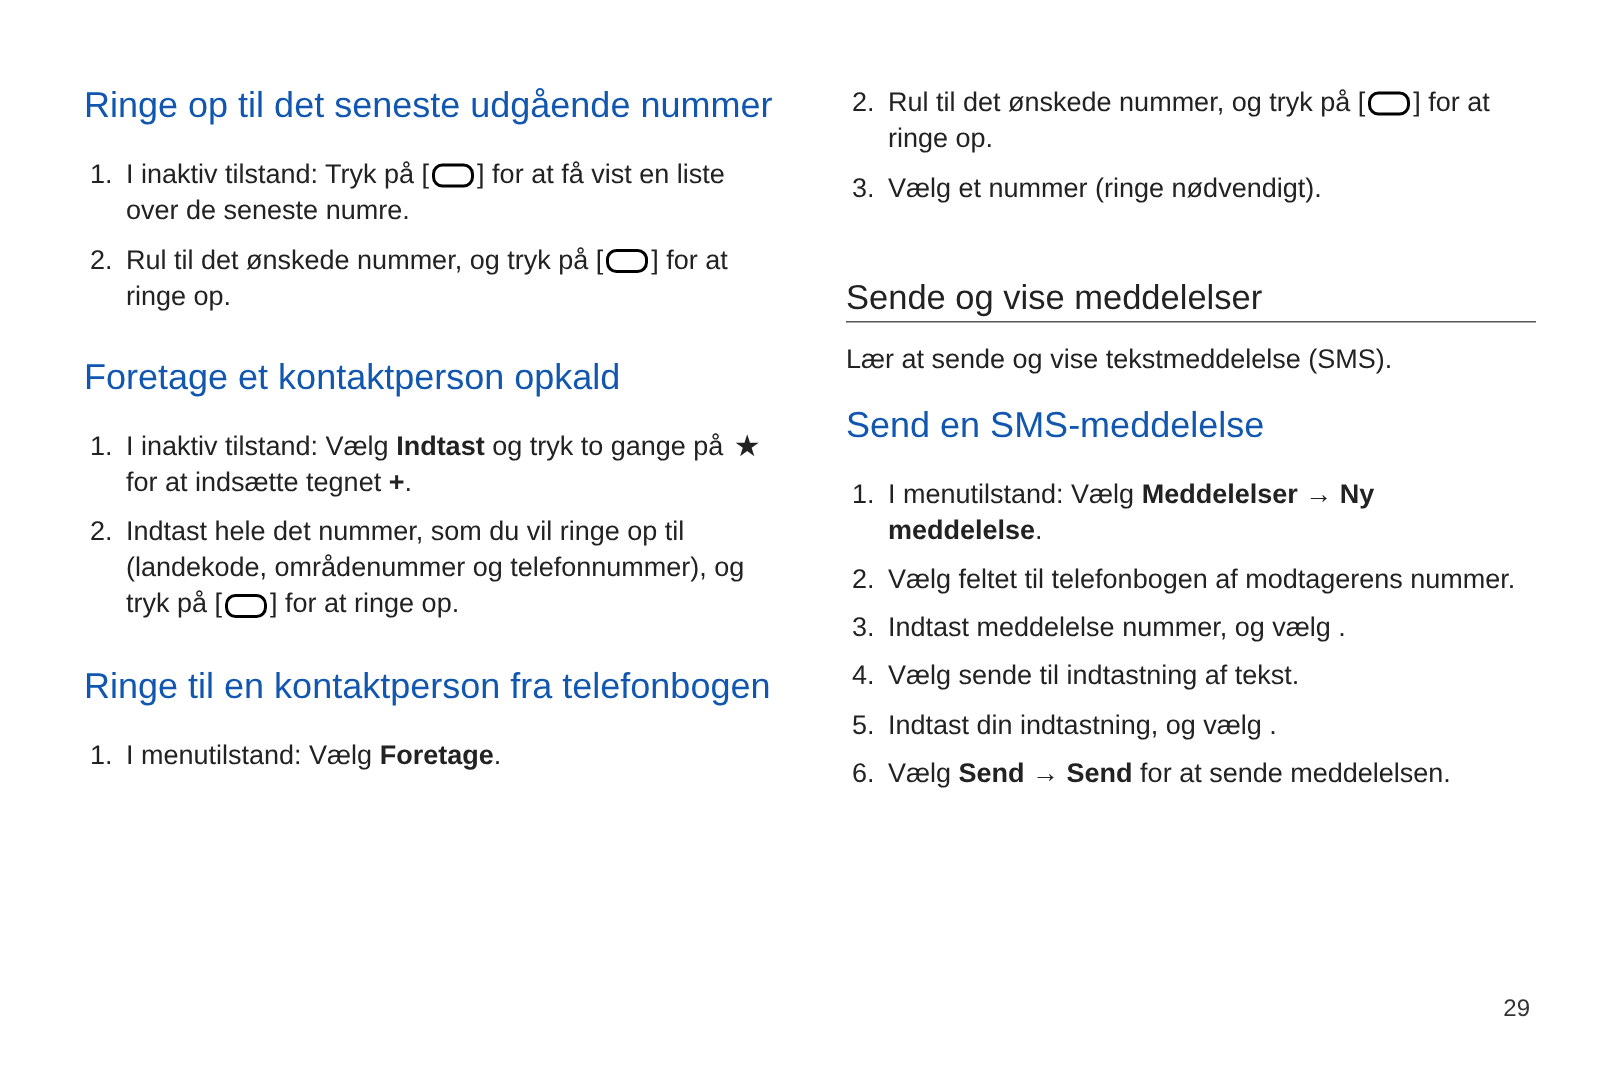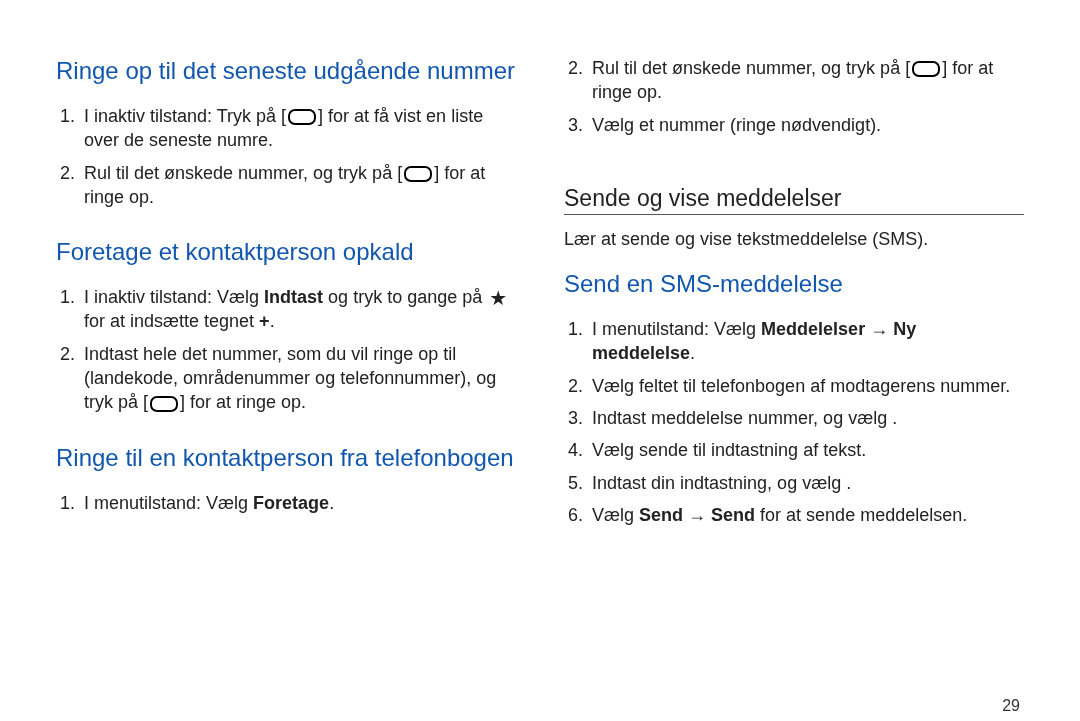--- a/index.html
+++ b/index.html
@@ -74,21 +74,21 @@
     vertical-align: middle;
     margin: 0 2px;
   }
   .icon-arrow {
     display: inline-block;
     vertical-align: middle;
     margin: 0 2px;
   }
   .page-number {
     position: absolute;
-    bottom: 6px;
+    bottom: 39px;
     right: 60px;
     font-size: 16px;
     color: #333;
   }
 </style>
 </head>
 <body>
 
 <div class="page">
   <div class="col">

